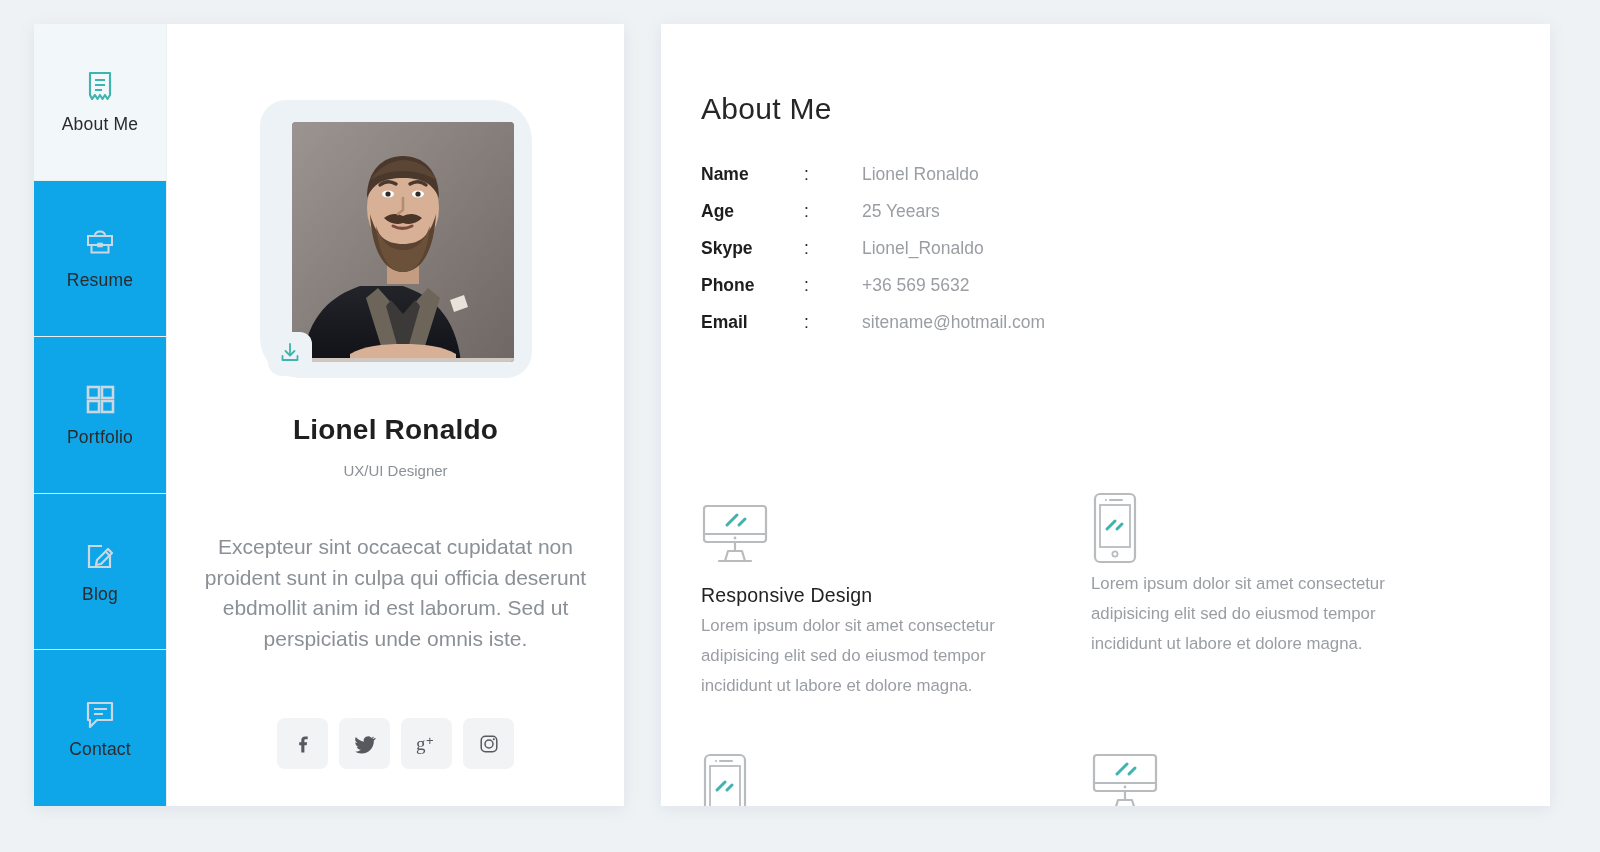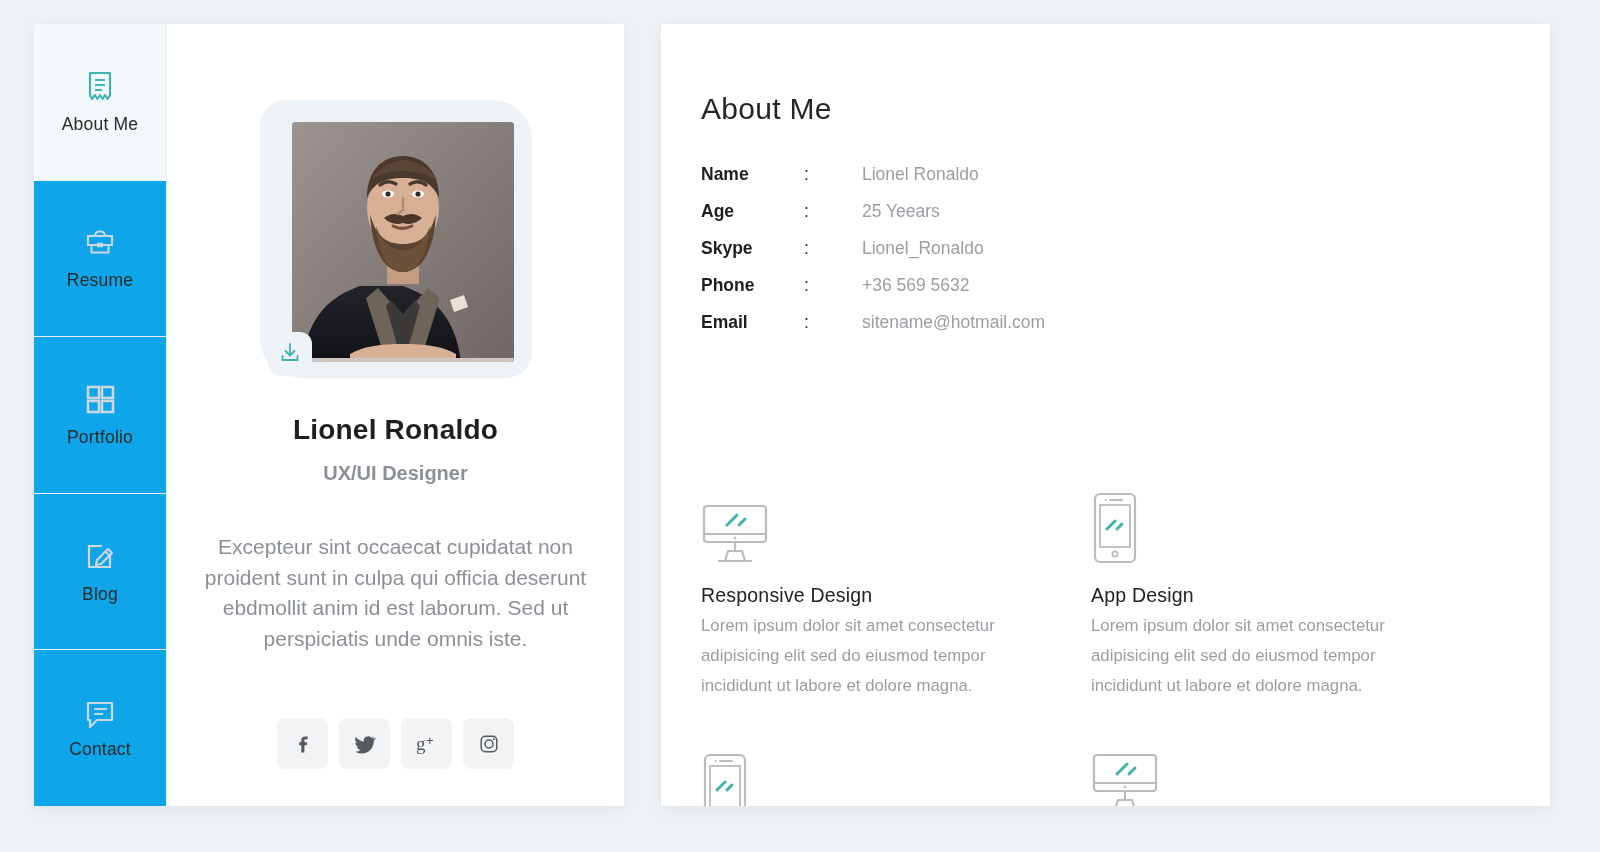--- a/index.html
+++ b/index.html
@@ -76,21 +76,21 @@
 
   .person-name {
     position: absolute; top: 390px; left: 0; right: 0;
     text-align: center;
     font-size: 28px; font-weight: bold; color: #1f1f1f;
     letter-spacing: .2px;
   }
   .person-role {
     position: absolute; top: 438px; left: 0; right: 0;
     text-align: center;
-    font-size: 20px; color: #8b9096; font-weight: bold;
+    font-size: 15px; color: #8b9096;
   }
   .bio {
     position: absolute; top: 508px; left: 34px; right: 34px;
     text-align: center;
     font-size: 21px; line-height: 30.5px; color: #8b9096;
   }
   .socials {
     position: absolute; top: 694px; left: 0; right: 0;
     display: flex; justify-content: center; gap: 11px;
   }
@@ -389,21 +389,20 @@
           <svg width="48" height="74" viewBox="0 0 48 74" fill="none">
             <rect x="4" y="3" width="40" height="68" rx="5" stroke="#b9bcbf" stroke-width="2.2"></rect>
             <rect x="9" y="14" width="30" height="42" stroke="#b9bcbf" stroke-width="1.8"></rect>
             <line x1="19" y1="9" x2="31" y2="9" stroke="#b9bcbf" stroke-width="2" stroke-linecap="round"></line>
             <circle cx="15" cy="9" r="1.1" fill="#b9bcbf"></circle>
             <circle cx="24" cy="63" r="2.6" stroke="#b9bcbf" stroke-width="1.8"></circle>
             <line x1="16" y1="38" x2="24" y2="30" stroke="#3fb3ad" stroke-width="3" stroke-linecap="round"></line>
             <line x1="26" y1="38" x2="31" y2="33" stroke="#3fb3ad" stroke-width="3" stroke-linecap="round"></line>
           </svg>
         </div>
-        <div class="svc-title">App Design</div>
         <p class="svc-desc">Lorem ipsum dolor sit amet consectetur adipisicing elit sed do eiusmod tempor incididunt ut labore et dolore magna.</p>
       </div>
 
     </div>
 
     <div class="services-grid-2">
       <div class="svc">
         <div class="svc-icon-2">
           <svg width="48" height="74" viewBox="0 0 48 74" fill="none">
             <rect x="4" y="3" width="40" height="68" rx="5" stroke="#b9bcbf" stroke-width="2.2"></rect>

